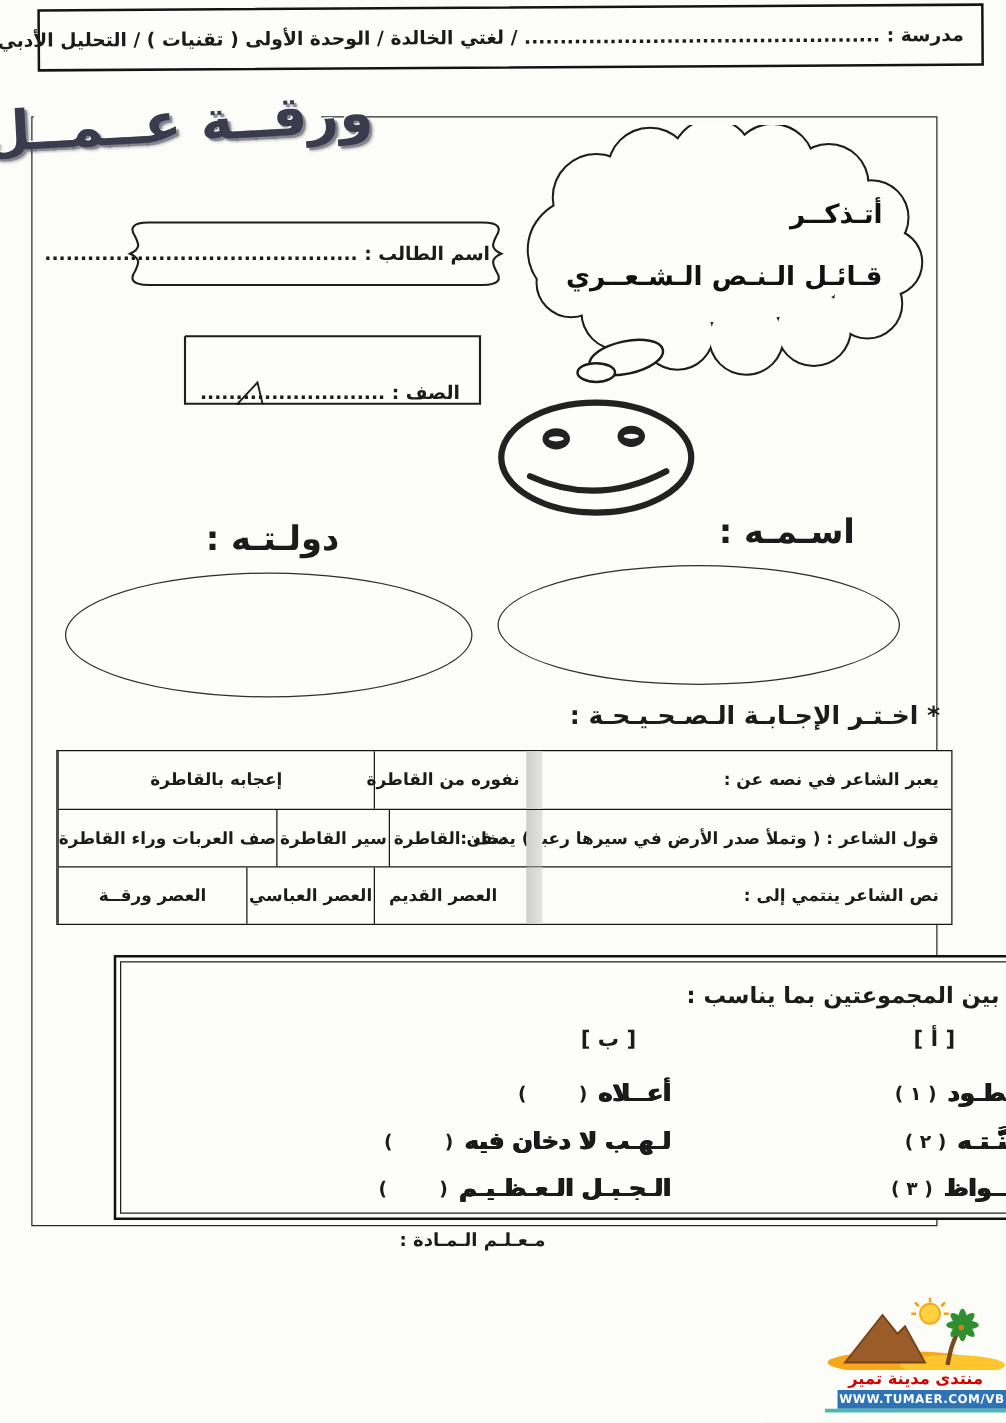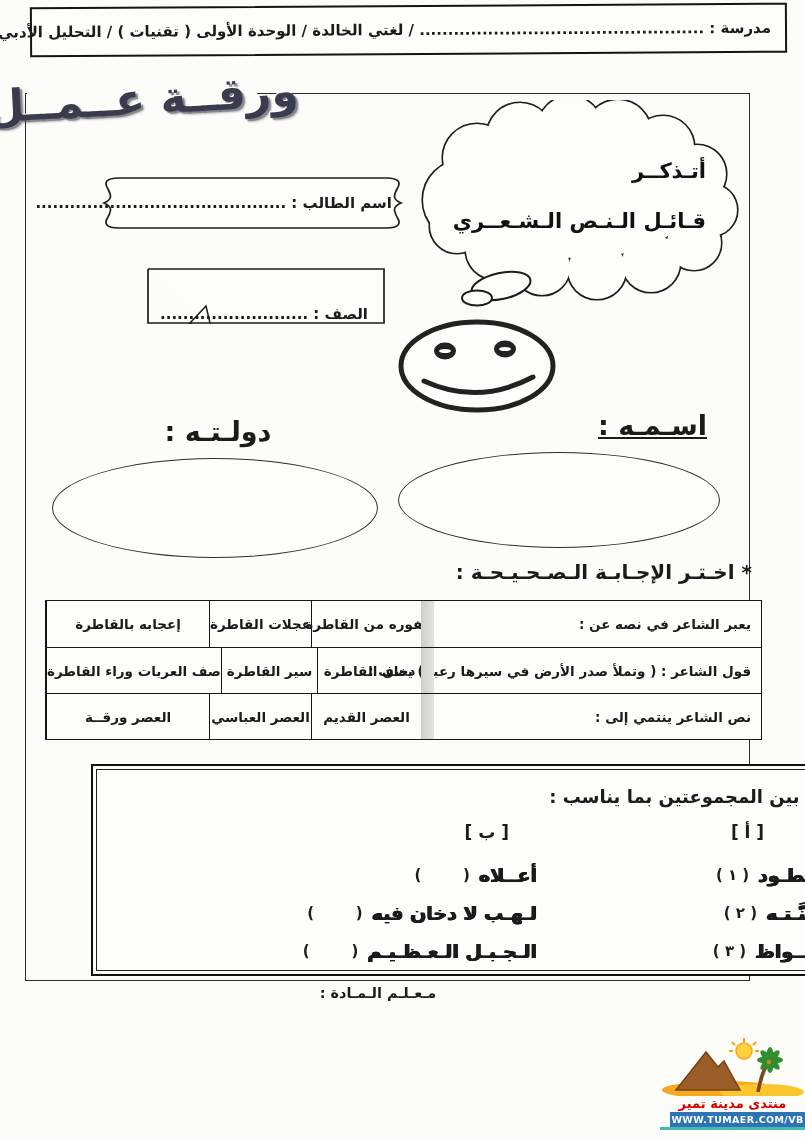--- a/index.html
+++ b/index.html
@@ -47,41 +47,41 @@
   }
   .classbox-wrap { position:absolute; left:140px; top:263px; width:250px; height:68px; }
   .classbox-label {
     position:absolute; left:140px; top:263px; width:250px; height:60px;
     display:flex; align-items:flex-end; direction:rtl; padding:0 22px 0 8px;
     font-size:15px; font-weight:bold; white-space:nowrap;
   }
   
   .smiley-wrap { position:absolute; left:392px; top:316px; width:170px; height:100px; }
   
-  .h-name { position:absolute; left:575px; top:410px; width:155px; text-align:center;
-    font-size:27px; font-weight:bold; direction:rtl; white-space:nowrap;text-decoration:underline; }
+  .h-name { position:absolute; left:575px; top:410px; width:155px; text-align:left;
+    font-size:27px; font-weight:bold; direction:rtl; white-space:nowrap; }
   .h-country { position:absolute; left:138px; top:416px; width:160px; text-align:center;
     font-size:27px; font-weight:bold; direction:rtl; white-space:nowrap; }
   .oval { position:absolute; border:1.5px solid #2e2e2e; border-radius:50%; background:#fdfdfb; }
   .oval-name { left:398px; top:452px; width:322px; height:96px; }
   .oval-country { left:52px; top:458px; width:326px; height:100px; }
   
   .mcq-heading {
     position:absolute; left:400px; top:560px; width:352px; direction:rtl; text-align:right;
     font-size:20px; font-weight:bold; white-space:nowrap;
   }
   .mcq-table {
     position:absolute; left:45px; top:600px; width:717px;
     border:1.5px solid #161616; direction:rtl; background:#fdfdfb;
   }
   .trow { display:flex; height:46px; }
   .trow + .trow { border-top:1.4px solid #161616; }
   .tcell { display:flex; align-items:center; justify-content:center;
     font-size:13.5px; font-weight:bold; white-space:nowrap; }
-  .tcell.q { width:340px; justify-content:flex-start; padding-right:10px; position:relative; }
+  .tcell.q { width:340px; justify-content:flex-start; padding-right:10px; position:relative;margin-left:12px; }
   .tcell.q::after { content:""; position:absolute; left:0; top:0; bottom:0; width:13px;
     background:linear-gradient(90deg,#cfcfcd,#e3e3e0); }
   .tcell.o1 { width:110px; border-left:1.4px solid #161616; }
   .tcell.o2 { width:102px; border-left:1.4px solid #161616; }
   .tcell.o3 { flex:1; border-left:1.4px solid #161616; }
   
   .match-box { position:absolute; left:55px; top:764px; width:792px; height:212px;
     border:2.2px solid #111; background:#fdfdfb;margin-left:36px; }
   .match-inner { position:absolute; inset:3px; border:1.1px solid #222; }
   .match-heading { position:absolute; right:22px; top:16px; direction:rtl;
@@ -207,21 +207,20 @@
   <div class="h-country">دولـتـه :</div>
   <div class="oval oval-name"></div>
   <div class="oval oval-country"></div>
 
   <div class="mcq-heading">* اخـتـر الإجـابـة الـصـحـيـحـة :</div>
 
   <div class="mcq-table">
     <div class="trow">
       <div class="tcell q">يعبر الشاعر في نصه عن :</div>
       <div class="tcell o1">نفوره من القاطرة</div>
-      <div class="tcell o2">عجلات القاطرة</div>
       <div class="tcell o3">إعجابه بالقاطرة</div>
     </div>
     <div class="trow">
       <div class="tcell q">قول الشاعر : ( وتملأ صدر الأرض في سيرها رعبا ) يصف :</div>
       <div class="tcell o1">دخان القاطرة</div>
       <div class="tcell o2">سير القاطرة</div>
       <div class="tcell o3">صف العربات وراء القاطرة</div>
     </div>
     <div class="trow">
       <div class="tcell q">نص الشاعر ينتمي إلى :</div>

